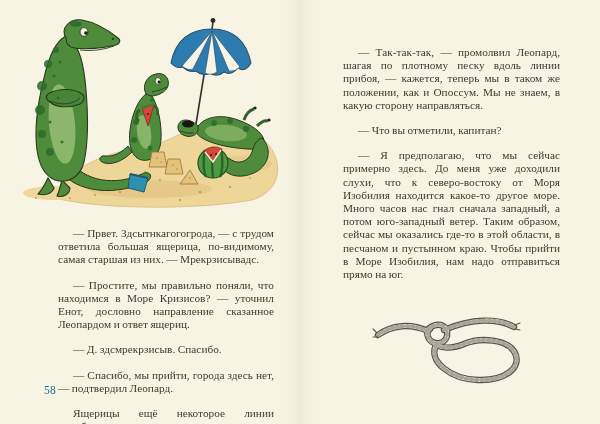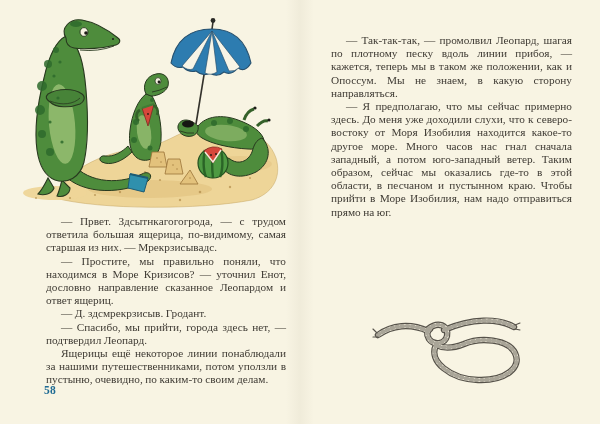--- a/index.html
+++ b/index.html
@@ -9,26 +9,26 @@
     font-family:"Liberation Serif","DejaVu Serif",serif;
   }
   .gutter{
     position:absolute;left:286px;top:0;width:28px;height:424px;pointer-events:none;
     background:linear-gradient(90deg,rgba(110,100,70,0) 0%,rgba(110,100,70,0.06) 50%,rgba(110,100,70,0) 100%);
   }
   .text-block{
     position:absolute;color:#3f3b34;font-size:11.3px;line-height:13.2px;
     text-align:justify;hyphens:none;
   }
-  .text-block p{margin:0;text-indent:15px;word-spacing:-0.3px;}
+  .text-block p{margin:12px;text-indent:15px;word-spacing:-0.3px;}
   .left-text{left:46px;top:215px;width:240px;}
   .right-text{left:331px;top:34px;width:241px;}
   .page-number{
     position:absolute;left:44px;top:384px;color:#1e6b94;
-    font-weight:bold;font-size:11.5px;letter-spacing:.3px;
+    font-weight:normal;font-size:11.5px;letter-spacing:.3px;
   }
   .illus{position:absolute;}
   #beach{left:0;top:2px;}
   #knot{left:372px;top:297px;}
 </style>
 </head>
 <body>
 
 <div class="spread">
 
@@ -159,32 +159,33 @@
                  Q245,71 238,66 Q231,74 224,70 Q217,76 210,71 Q203,75 196,69 Q189,71 183,65 Q176,67 171,61 Z" fill="#2d7cb0" stroke="#27506e" stroke-width="1.1"></path>
         <path d="M212,29 L182,64 Q188,69 193,67 Z" fill="#f7f4e6" stroke="#27506e" stroke-width="0.7"></path>
         <path d="M212,29 L205,71 Q211,74 217,70 Z" fill="#f7f4e6" stroke="#27506e" stroke-width="0.7"></path>
         <path d="M212,29 L229,69 Q235,70 240,65 Z" fill="#f7f4e6" stroke="#27506e" stroke-width="0.7"></path>
       </g>
     </svg>
 
     <div class="text-block left-text">
       <p>— Првет. Здсытнкагогогрода, — с трудом ответила большая ящерица, по-видимому, самая старшая из них. — Мрекрзисывадс.</p>
       <p>— Простите, мы правильно поняли, что находимся в Море Кризисов? — уточнил Енот, дословно направление сказанное Леопардом и ответ ящериц.</p>
-      <p>— Д. здсмрекрзисыв. Гродант.</p>
+      <p>— Д. здсмрекрзисыв. Спасибо.</p>
       <p>— Спасибо, мы прийти, города здесь нет, — подтвердил Леопард.</p>
       <p>Ящерицы ещё некоторое линии понаблюдали за нашими путешественниками, потом уползли в пустыню, очевидно, по каким-то своим делам.</p>
     </div>
 
     <div class="page-number">58</div>
   </div>
 
   <div>
 
     <div class="text-block right-text">
       <p>— Так-так-так, — промолвил Леопард, шагая по плотному песку вдоль линии прибоя, — кажется, теперь мы в таком же положении, как и Опоссум. Мы не знаем, в какую сторону направляться.</p>
+      <p>— Что вы отметили, капитан?</p>
       <p>— Я предполагаю, что мы сейчас примерно здесь. До меня уже доходили слухи, что к северо-востоку от Моря Изобилия находится какое-то другое море. Много часов нас гнал сначала западный, а потом юго-западный ветер. Таким образом, сейчас мы оказались где-то в этой области, в песчаном и пустынном краю. Чтобы прийти в Море Изобилия, нам надо отправиться прямо на юг.</p>
     </div>
 
     <svg id="knot" class="illus" width="150" height="95" viewBox="0 0 150 95" role="img" aria-label="Карандашный рисунок верёвочного морского узла с петлёй">
       <g fill="none" stroke-linecap="round" stroke-linejoin="round">
 
         <g stroke="#56524a" stroke-width="6.4">
           <path d="M6,38 C20,28 38,26 56,34"></path>
           <path d="M56,32 C66,24 77,28 75,39 C73,47 62,49 57,42 C54,37 55,34 58,32"></path>
           <path d="M64,48 C56,64 78,82 106,83 C134,84 150,70 143,56 C136,42 108,40 92,47 C82,51 72,52 64,48 Z"></path>

